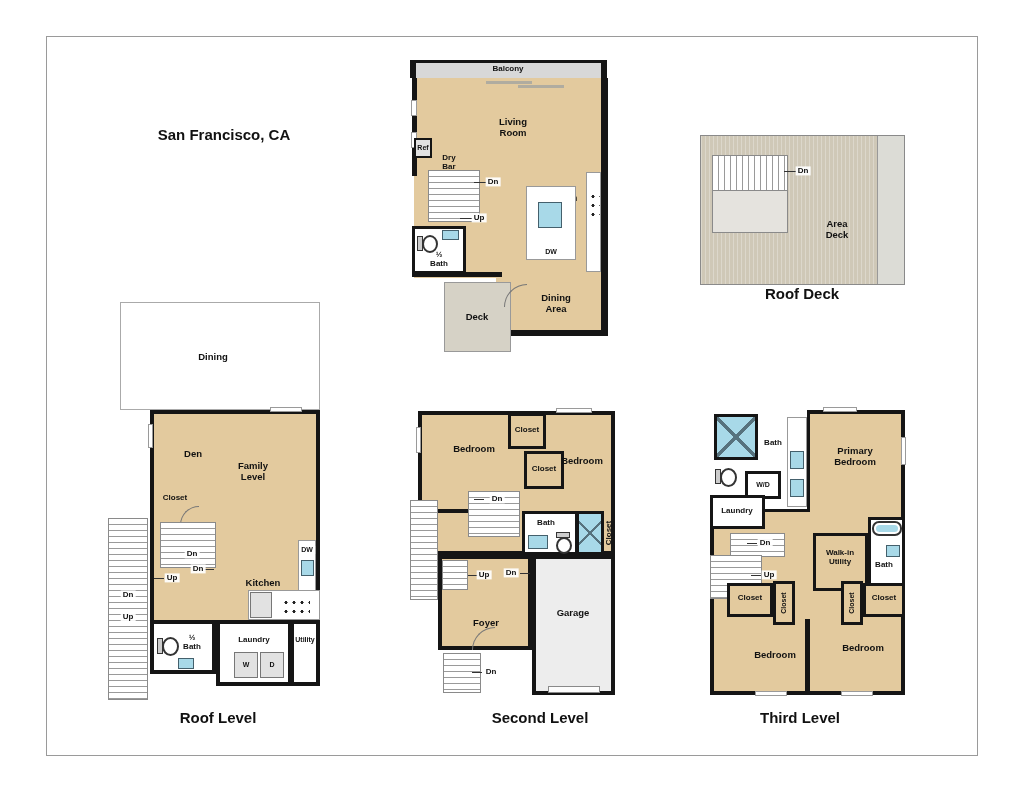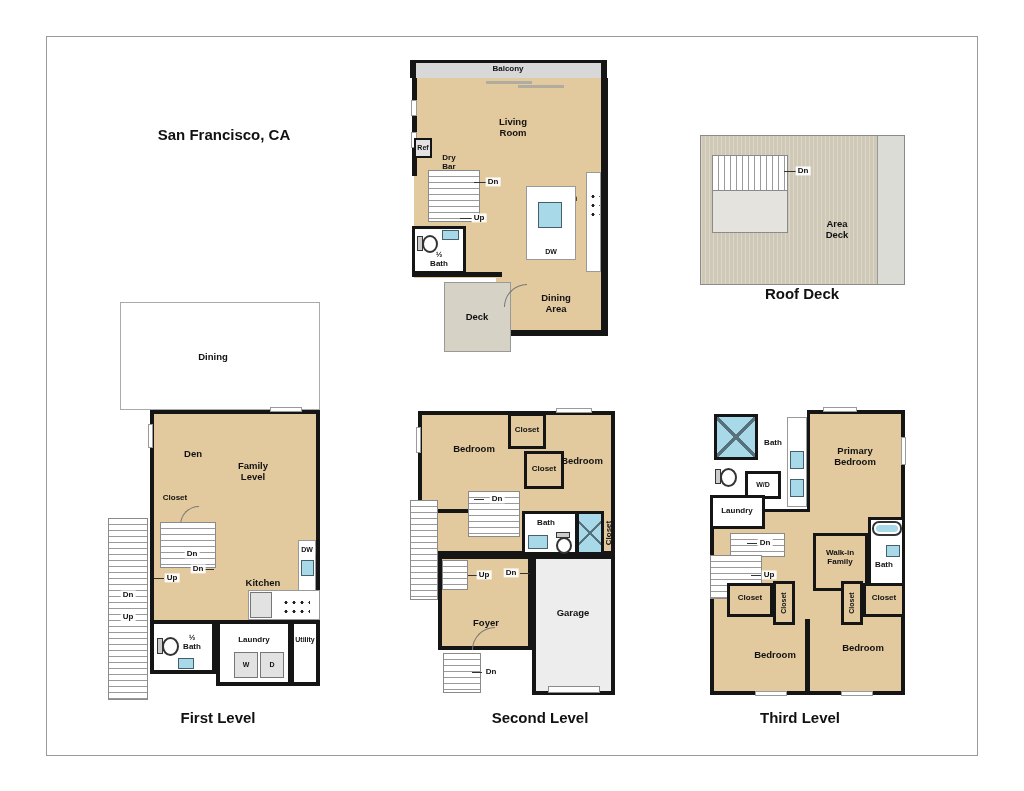--- a/index.html
+++ b/index.html
@@ -161,21 +161,21 @@
   <div class="r white" style="left:108px;top:318px;width:76px;height:66px;border:4px solid #151515;"></div>
   <div class="lbl s" style="left:146px;top:338px;">Laundry</div>
   <div class="r appl" style="left:126px;top:350px;width:24px;height:26px;"></div>
   <div class="lbl xs" style="left:138px;top:363px;">W</div>
   <div class="r appl" style="left:152px;top:350px;width:24px;height:26px;"></div>
   <div class="lbl xs" style="left:164px;top:363px;">D</div>
 
   <div class="r white" style="left:182px;top:318px;width:30px;height:66px;border:4px solid #151515;"></div>
   <div class="lbl xs" style="left:197px;top:338px;">Utility</div>
 </div>
-<div class="caption" style="left:218px;top:709px;">First Level</div>
+<div class="caption" style="left:218px;top:709px;">Roof Level</div>
 
 <div class="plan" style="left:410px;top:405px;width:210px;height:295px;">
   <div class="r tan" style="left:8px;top:6px;width:197px;height:144px;border:4px solid #151515;"></div>
   <div class="r win" style="left:6px;top:22px;width:5px;height:26px;"></div>
   <div class="r win" style="left:146px;top:3px;width:36px;height:5px;"></div>
 
   <div class="lbl" style="left:64px;top:44px;">Bedroom</div>
   <div class="r tan closetbox" style="left:98px;top:8px;width:38px;height:36px;"></div>
   <div class="lbl s" style="left:117px;top:25px;">Closet</div>
   <div class="r tan closetbox" style="left:114px;top:46px;width:40px;height:38px;"></div>
@@ -238,21 +238,21 @@
 
   <div class="lbl" style="left:150px;top:52px;">Primary
 Bedroom</div>
 
   <div class="r st-h" style="left:25px;top:128px;width:55px;height:24px;"></div>
   <div class="tick" style="left:42px;top:138px;width:10px;height:1px;"></div>
   <div class="lbl s plate" style="left:60px;top:138px;">Dn</div>
 
   <div class="r tan closetbox" style="left:108px;top:128px;width:55px;height:58px;"></div>
   <div class="lbl s" style="left:135px;top:152px;">Walk-in
-Family</div>
+Utility</div>
 
   <div class="r white" style="left:163px;top:112px;width:37px;height:83px;border:3px solid #151515;"></div>
   <div class="r tub" style="left:167px;top:116px;width:30px;height:15px;">
       <div class="tub-in"></div>
     </div>
   <div class="r sink" style="left:181px;top:140px;width:14px;height:12px;"></div>
   <div class="lbl s" style="left:179px;top:160px;">Bath</div>
 
   <div class="r st-h" style="left:5px;top:150px;width:52px;height:44px;"></div>
   <div class="tick" style="left:46px;top:170px;width:10px;height:1px;"></div>

